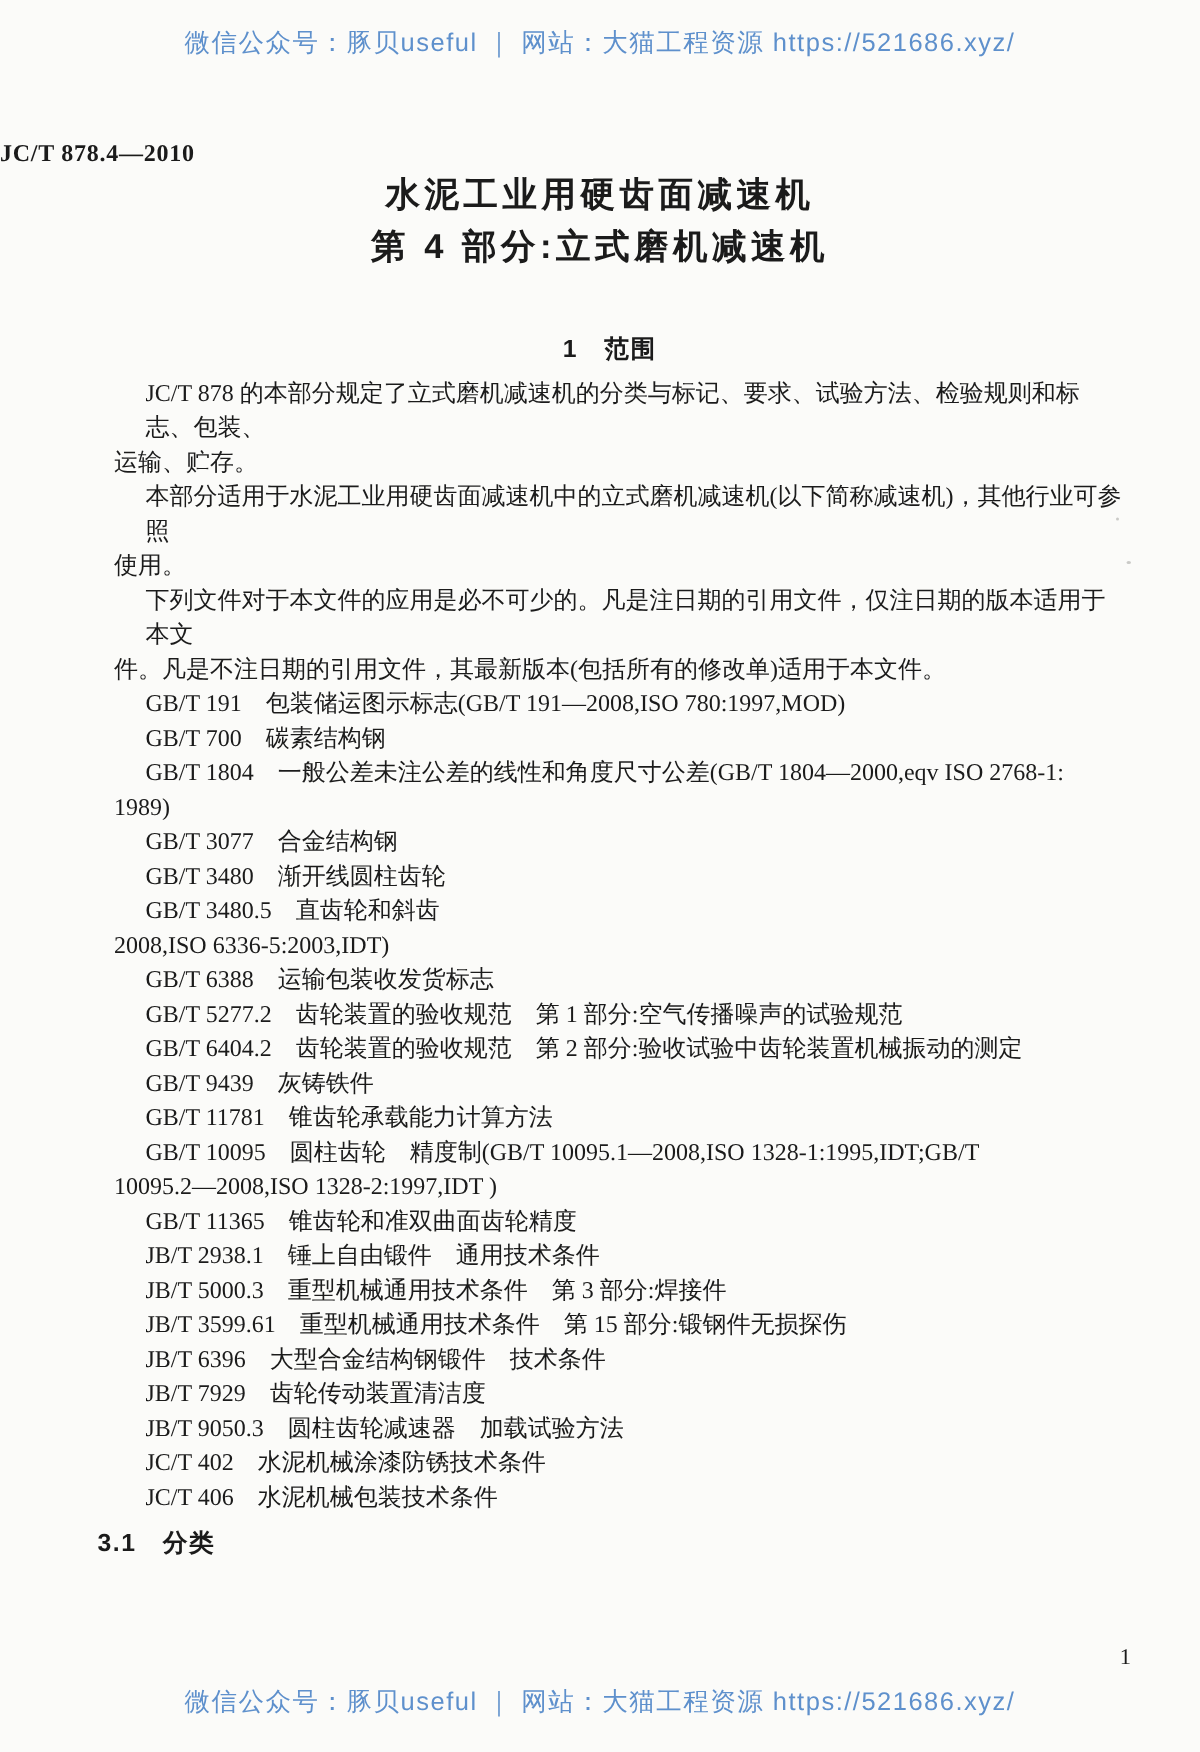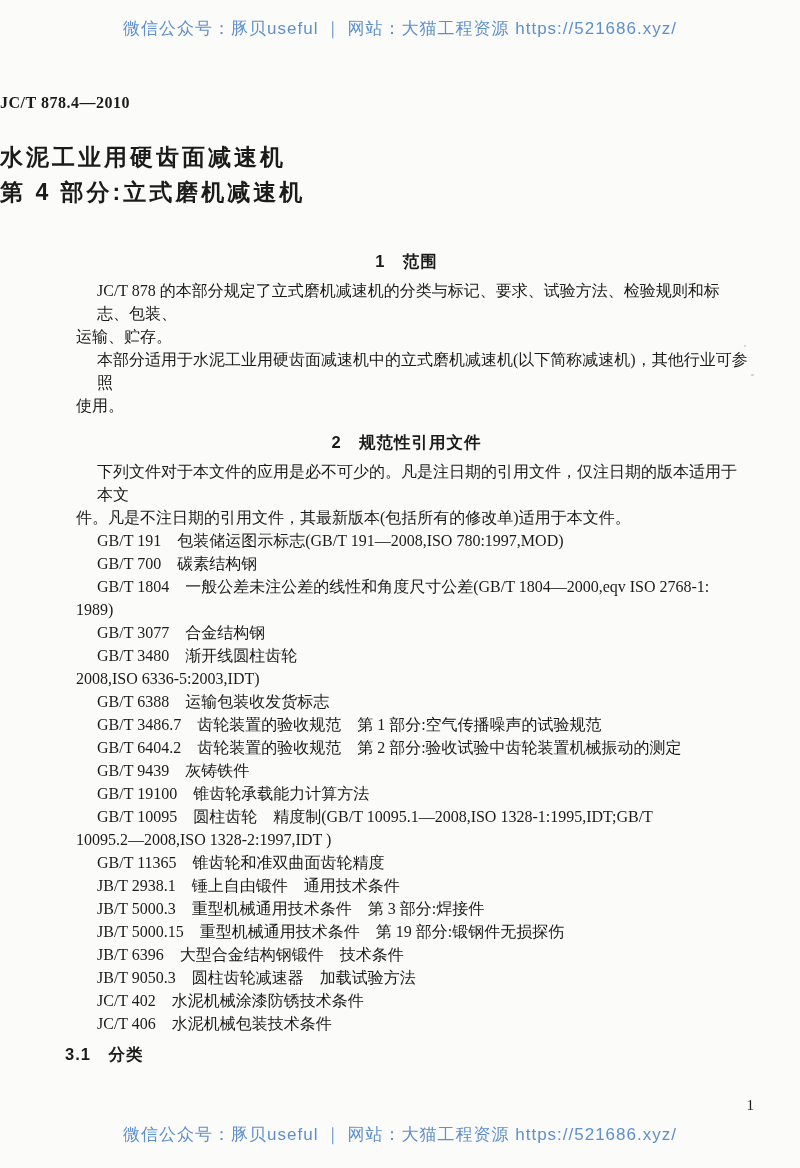--- a/index.html
+++ b/index.html
@@ -29,21 +29,21 @@
   .wm-top { top: 17px; }
   .wm-bottom { bottom: 22px; }
   .docnum {
     margin: 94px 60px 0 0;
     text-align: left;
     font-weight: bold;
     font-size: 16px;
     letter-spacing: 0.5px;
   }
   .title {
-    margin-top: 28px;
+    text-align: center;
     font-family: "Liberation Sans", "DejaVu Sans", sans-serif;
     font-weight: bold;
     font-size: 23px;
     line-height: 35px;
     letter-spacing: 3px;
   }
   .content {
     margin: 40px 52px 0 65px;
   }
   .ln {
@@ -88,42 +88,43 @@
     <div>水泥工业用硬齿面减速机</div>
     <div>第 4 部分:立式磨机减速机</div>
   </div>
 
   <div class="content">
       <div class="ln h">1　范围</div>
       <div class="ln pi">JC/T 878 的本部分规定了立式磨机减速机的分类与标记、要求、试验方法、检验规则和标志、包装、</div>
       <div class="ln pc">运输、贮存。</div>
       <div class="ln pi">本部分适用于水泥工业用硬齿面减速机中的立式磨机减速机(以下简称减速机)，其他行业可参照</div>
       <div class="ln pc">使用。</div>
-      <div class="ln h">2　规范性引用文件</div>
       <div class="ln pi">下列文件对于本文件的应用是必不可少的。凡是注日期的引用文件，仅注日期的版本适用于本文</div>
       <div class="ln pc">件。凡是不注日期的引用文件，其最新版本(包括所有的修改单)适用于本文件。</div>
       <div class="ln ref">GB/T 191　包装储运图示标志(GB/T 191—2008,ISO 780:1997,MOD)</div>
       <div class="ln ref">GB/T 700　碳素结构钢</div>
       <div class="ln ref">GB/T 1804　一般公差未注公差的线性和角度尺寸公差(GB/T 1804—2000,eqv ISO 2768-1:</div>
       <div class="ln refc">1989)</div>
       <div class="ln ref">GB/T 3077　合金结构钢</div>
       <div class="ln ref">GB/T 3480　渐开线圆柱齿轮</div>
+      <div class="ln ref">GB/T 3480.5　直齿轮和斜齿</div>
       <div class="ln refc">2008,ISO 6336-5:2003,IDT)</div>
       <div class="ln ref">GB/T 6388　运输包装收发货标志</div>
-      <div class="ln ref">GB/T 3486.7　齿轮装置的验收规范　第 1 部分:空气传播噪声的试验规范</div>
+      <div class="ln ref">GB/T 5277.2　齿轮装置的验收规范　第 1 部分:空气传播噪声的试验规范</div>
       <div class="ln ref">GB/T 6404.2　齿轮装置的验收规范　第 2 部分:验收试验中齿轮装置机械振动的测定</div>
       <div class="ln ref">GB/T 9439　灰铸铁件</div>
-      <div class="ln ref">GB/T 19100　锥齿轮承载能力计算方法</div>
+      <div class="ln ref">GB/T 11781　锥齿轮承载能力计算方法</div>
       <div class="ln ref">GB/T 10095　圆柱齿轮　精度制(GB/T 10095.1—2008,ISO 1328-1:1995,IDT;GB/T</div>
       <div class="ln refc">10095.2—2008,ISO 1328-2:1997,IDT )</div>
       <div class="ln ref">GB/T 11365　锥齿轮和准双曲面齿轮精度</div>
       <div class="ln ref">JB/T 2938.1　锤上自由锻件　通用技术条件</div>
       <div class="ln ref">JB/T 5000.3　重型机械通用技术条件　第 3 部分:焊接件</div>
-      <div class="ln ref">JB/T 5000.15　重型机械通用技术条件　第 19 部分:锻钢件无损探伤</div>
+      <div class="ln ref">JB/T 3599.61　重型机械通用技术条件　第 15 部分:锻钢件无损探伤</div>
       <div class="ln ref">JB/T 6396　大型合金结构钢锻件　技术条件</div>
+      <div class="ln ref">JB/T 7929　齿轮传动装置清洁度</div>
       <div class="ln ref">JB/T 9050.3　圆柱齿轮减速器　加载试验方法</div>
       <div class="ln ref">JC/T 402　水泥机械涂漆防锈技术条件</div>
       <div class="ln ref">JC/T 406　水泥机械包装技术条件</div>
       <div class="ln sub">3.1　分类</div>
     </div>
 
   <div class="pagenum">1</div>
 
   <div class="wm wm-bottom">微信公众号：豚贝useful ｜ 网站：大猫工程资源 https://521686.xyz/</div>
 

